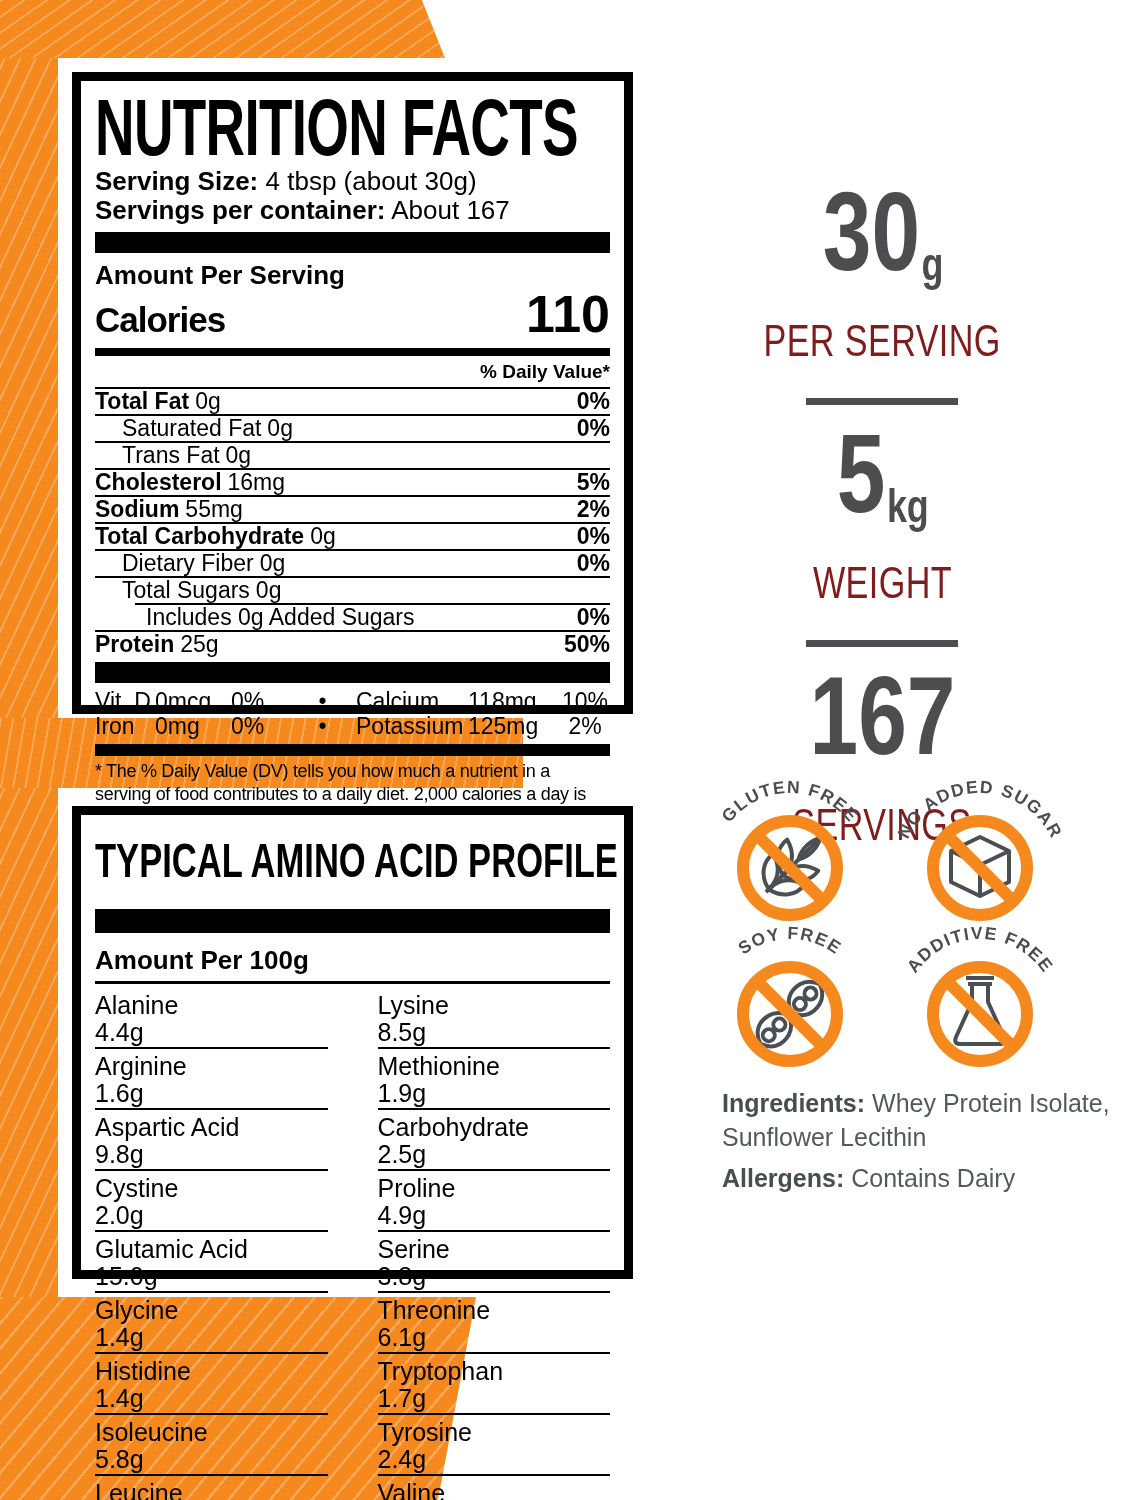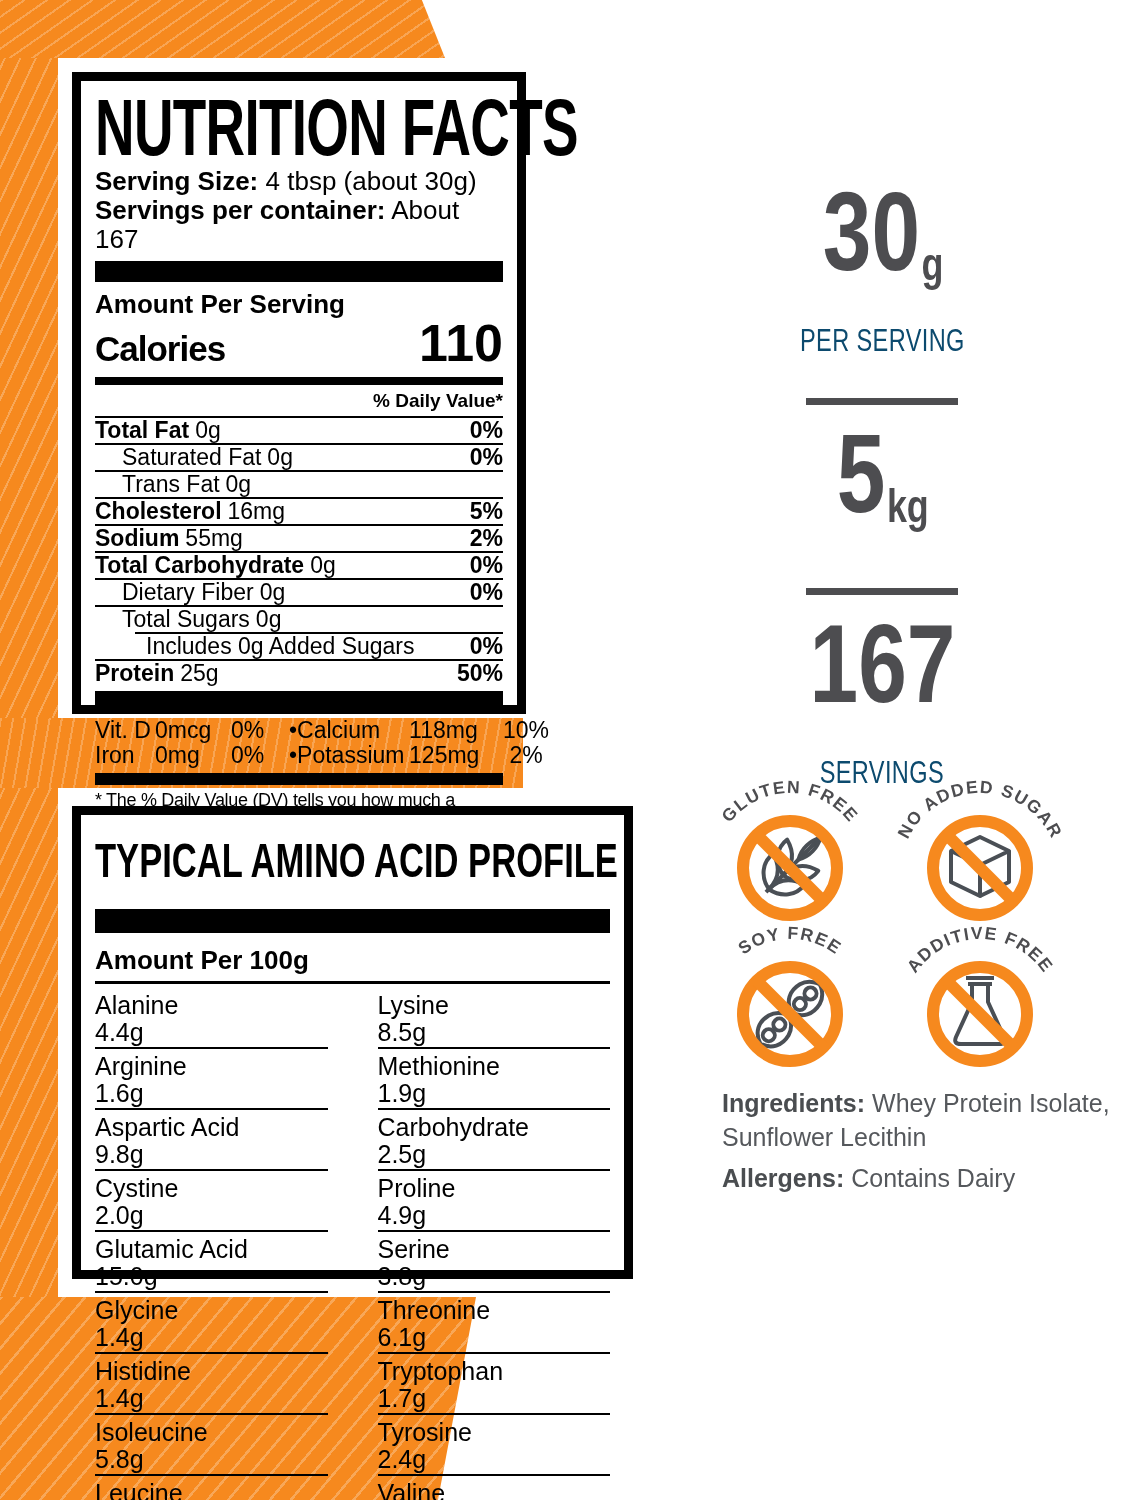--- a/index.html
+++ b/index.html
@@ -29,21 +29,21 @@
     clip-path:polygon(0 0, 100% 0, 92% 100%, 0 100%);
     background-image:repeating-linear-gradient(130deg, rgba(255,255,255,.26) 0 2.5px, rgba(255,255,255,0) 2.5px 16px);
   }
 
   
   .cond { display:inline-block; transform:scaleX(var(--sx,.7)); transform-origin:left bottom; white-space:nowrap; }
   .cond-c { transform-origin:center bottom; }
 
   
   .panel { position:absolute; background:#fff; border:9px solid #000; }
-  .panel-nf { left:72px; top:72px; width:454px; height:642px; padding:6px 14px 8px; }
+  .panel-nf { left:72px; top:72px; width:561px; height:642px; padding:6px 14px 8px; }
   .panel-aa { left:72px; top:806px; width:561px; height:473px; padding:8px 14px; }
 
   .nf-title { font-weight:bold; font-size:80px; line-height:62px; margin:10px 0 8px; letter-spacing:-1px; }
   .aa-title { font-weight:bold; font-size:48px; line-height:44px; margin:16px 0 0; }
 
   .serv-line { font-size:26px; line-height:29px; }
   .serv-line b { font-weight:bold; }
 
   .blackbar { background:#000; width:100%; }
   .bb1 { height:21px; margin:7px 0 8px; }
@@ -77,21 +77,21 @@
   .rule-med { height:0; border-top:3px solid #000; }
   .aa-cols { display:flex; gap:50px; margin-top:4px; }
   .aa-col { flex:1; }
   .arow { display:flex; justify-content:space-between; align-items:baseline; font-size:25px; line-height:27px; padding:4px 0 1px; border-bottom:2px solid #000;flex-direction:column; }
 
   
   .stats { position:absolute; left:705px; top:190px; width:354px; text-align:center; color:#4D4D50; }
   .stat-line { line-height:84px; }
   .stat-big { font-size:112px; font-weight:bold; }
   .stat-unit { font-size:46px; font-weight:bold; position:relative; top:10px; left:2px; }
-  .stat-label { font-size:31px; line-height:36px; margin-top:16px; letter-spacing:.5px; color:#0c4a6e; }
+  .stat-label { font-size:45px; line-height:36px; margin-top:16px; letter-spacing:.5px; color:#7f1d1d; }
   .stat-divider { width:152px; height:7px; background:#4D4D50; margin:39px auto 27px; }
 
   
   .badges { position:absolute; left:695px; top:780px; display:grid; grid-template-columns:190px 190px; }
   .badge { width:190px; height:146px; }
 
   
   .ing { position:absolute; left:722px; top:1086px; width:400px; color:#55585C; font-size:25px; line-height:34px; }
   .ing b { color:#4A4D50; font-weight:bold; }
   .ing p + p { margin-top:7px; }
@@ -283,20 +283,21 @@
 
   <div class="stats">
     <div class="stat-line">
       <span class="cond cond-c" style="--sx:.78"><span class="stat-big">30</span><span class="stat-unit">g</span></span>
     </div>
     <div class="stat-label"><span class="cond cond-c" style="--sx:.76">PER SERVING</span></div>
     <div class="stat-divider"></div>
     <div class="stat-line">
       <span class="cond cond-c" style="--sx:.78"><span class="stat-big">5</span><span class="stat-unit">kg</span></span>
     </div>
+    <div class="stat-label"><span class="cond cond-c" style="--sx:.76">WEIGHT</span></div>
     <div class="stat-divider"></div>
     <div class="stat-line">
       <span class="cond cond-c" style="--sx:.78"><span class="stat-big">167</span><span class="stat-unit"></span></span>
     </div>
     <div class="stat-label"><span class="cond cond-c" style="--sx:.76">SERVINGS</span></div>
   </div>
 
   <div class="badges">
 
     <svg class="badge" viewBox="0 0 190 146">

